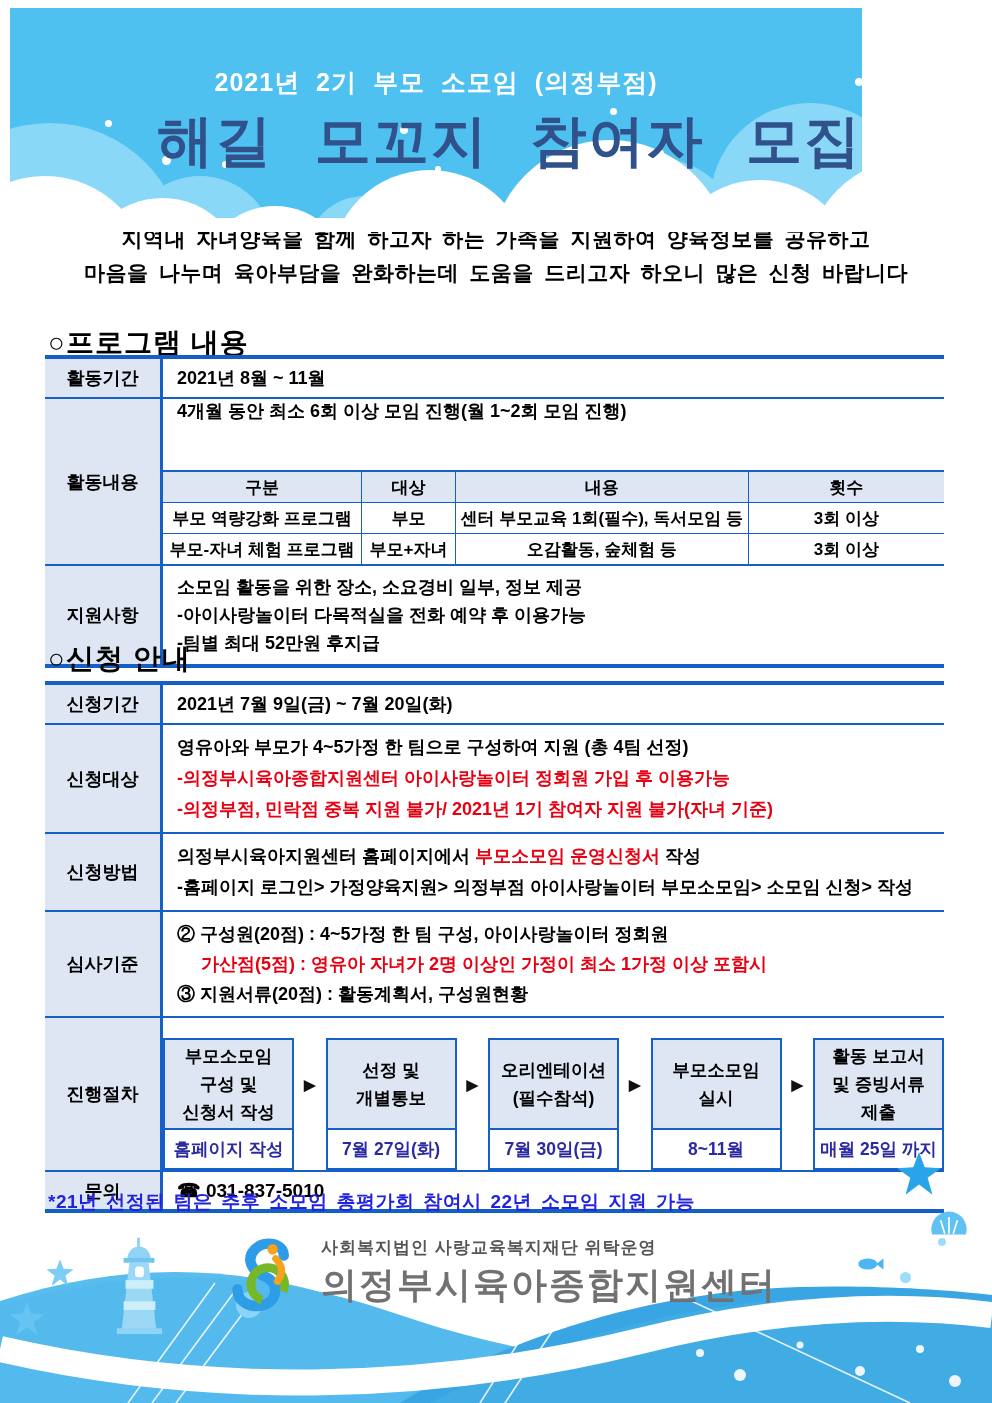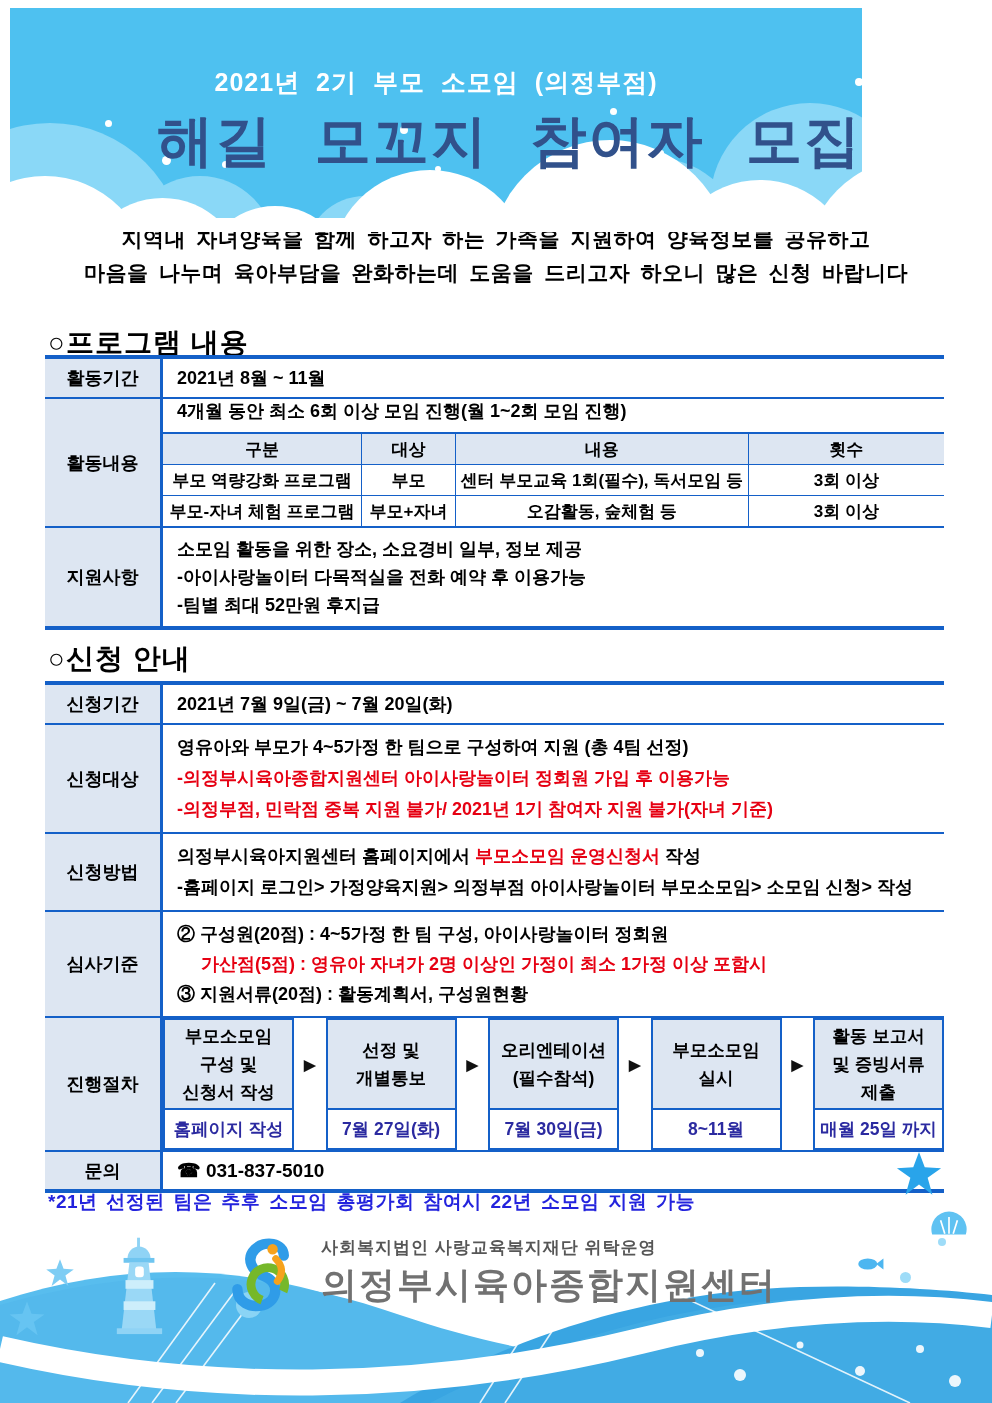--- a/index.html
+++ b/index.html
@@ -41,30 +41,30 @@
   .trow + .trow{border-top:2.5px solid var(--tb);}
   .tlabel{width:115px;flex:0 0 115px;background:var(--cellbg);display:flex;align-items:center;justify-content:center;
           font-size:18px;font-weight:bold;border-right:3px solid var(--tb);}
   .tcontent{flex:1;font-size:18px;font-weight:bold;min-width:0;}
   .pad{padding:7px 14px;}
   .line{line-height:28px;}
   .red{color:var(--red);}
   .indent{padding-left:24px;}
 
   
-  .itbl{border-top:2px solid var(--tb);}
+  .itbl{border-top:2px solid var(--tb);margin-top:38px;}
   .irow{display:grid;grid-template-columns:25.5% 12% 37.5% 25%;}
   .irow > div{height:30px;display:flex;align-items:center;justify-content:center;
               font-size:17px;font-weight:bold;border-right:1.5px solid var(--tb);}
   .irow > div:last-child{border-right:none;}
   .irow.bline > div{border-bottom:1.5px solid var(--tb);}
   .ihead > div{background:var(--cellbg);}
 
   
-  .flow{display:flex;height:132px;align-items:stretch;}
+  .flow{display:flex;height:132px;align-items:stretch;margin-top:20px;}
   .step{width:131px;flex:0 0 131px;border:2px solid var(--tb);display:flex;flex-direction:column;box-sizing:border-box;}
   .step-title{flex:1;background:var(--cellbg);display:flex;align-items:center;justify-content:center;text-align:center;
               white-space:pre-line;font-size:17.5px;font-weight:bold;line-height:1.6;}
   .step-date{height:38px;flex:0 0 38px;border-top:2px solid var(--tb);background:#fff;color:var(--bviolet);
              display:flex;align-items:center;justify-content:center;font-size:17.5px;font-weight:bold;}
   .flow-arrow{flex:1;display:flex;align-items:center;justify-content:center;padding-bottom:38px;
               font-size:15px;color:#111;}
 
   
   .note{position:absolute;left:48px;top:1189px;font-size:19px;font-weight:bold;color:var(--noteblue);

